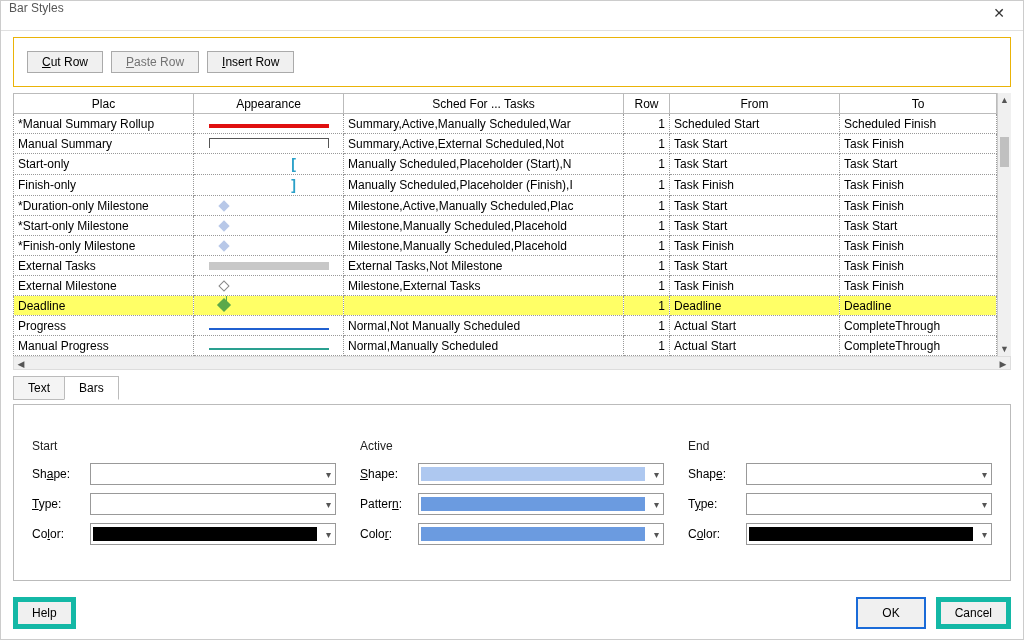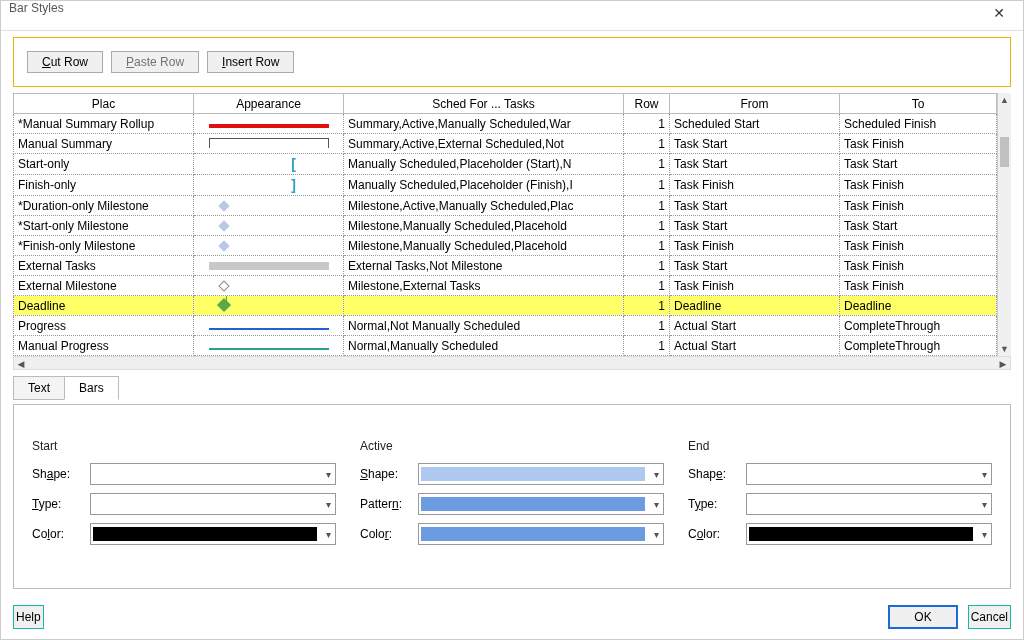--- a/index.html
+++ b/index.html
@@ -60,21 +60,21 @@
 .form-row label { width: 58px; font-size: 12px; }
 .form-row label .underline { text-decoration: underline; }
 .swatch-select { flex: 1; height: 22px; border: 1px solid #999; background: #fff; display:flex; align-items:center; padding: 2px; position: relative; }
 .swatch-select::after { content:'▾'; position:absolute; right:4px; font-size:10px; color:#555; }
 .swatch { flex:1; height: 14px; margin-right: 16px; }
 .swatch.black { background: #000; }
 .swatch.lightblue { background: #aec8f0; }
 .swatch.medblue { background: #6b9be0; }
 
 .footer { display:flex; justify-content: space-between; align-items: center; padding: 8px 12px 10px; }
-.footer button { border: 1px solid #14b8a6; background: #f0f0f0; padding: 4px 2px; font-size: 12px; cursor: pointer; }
+.footer button { border: 5px solid #14b8a6; background: #f0f0f0; padding: 4px 14px; font-size: 12px; cursor: pointer; }
 .footer .ok { border: 2px solid #1a6bd8; padding: 3px 24px; }
 .footer .right { display:flex; gap: 10px; }
 </style>
 </head>
 <body>
 
 <div class="dialog">
   <div class="titlebar">
     <span class="title">Bar Styles</span>
     <span class="close">✕</span>

